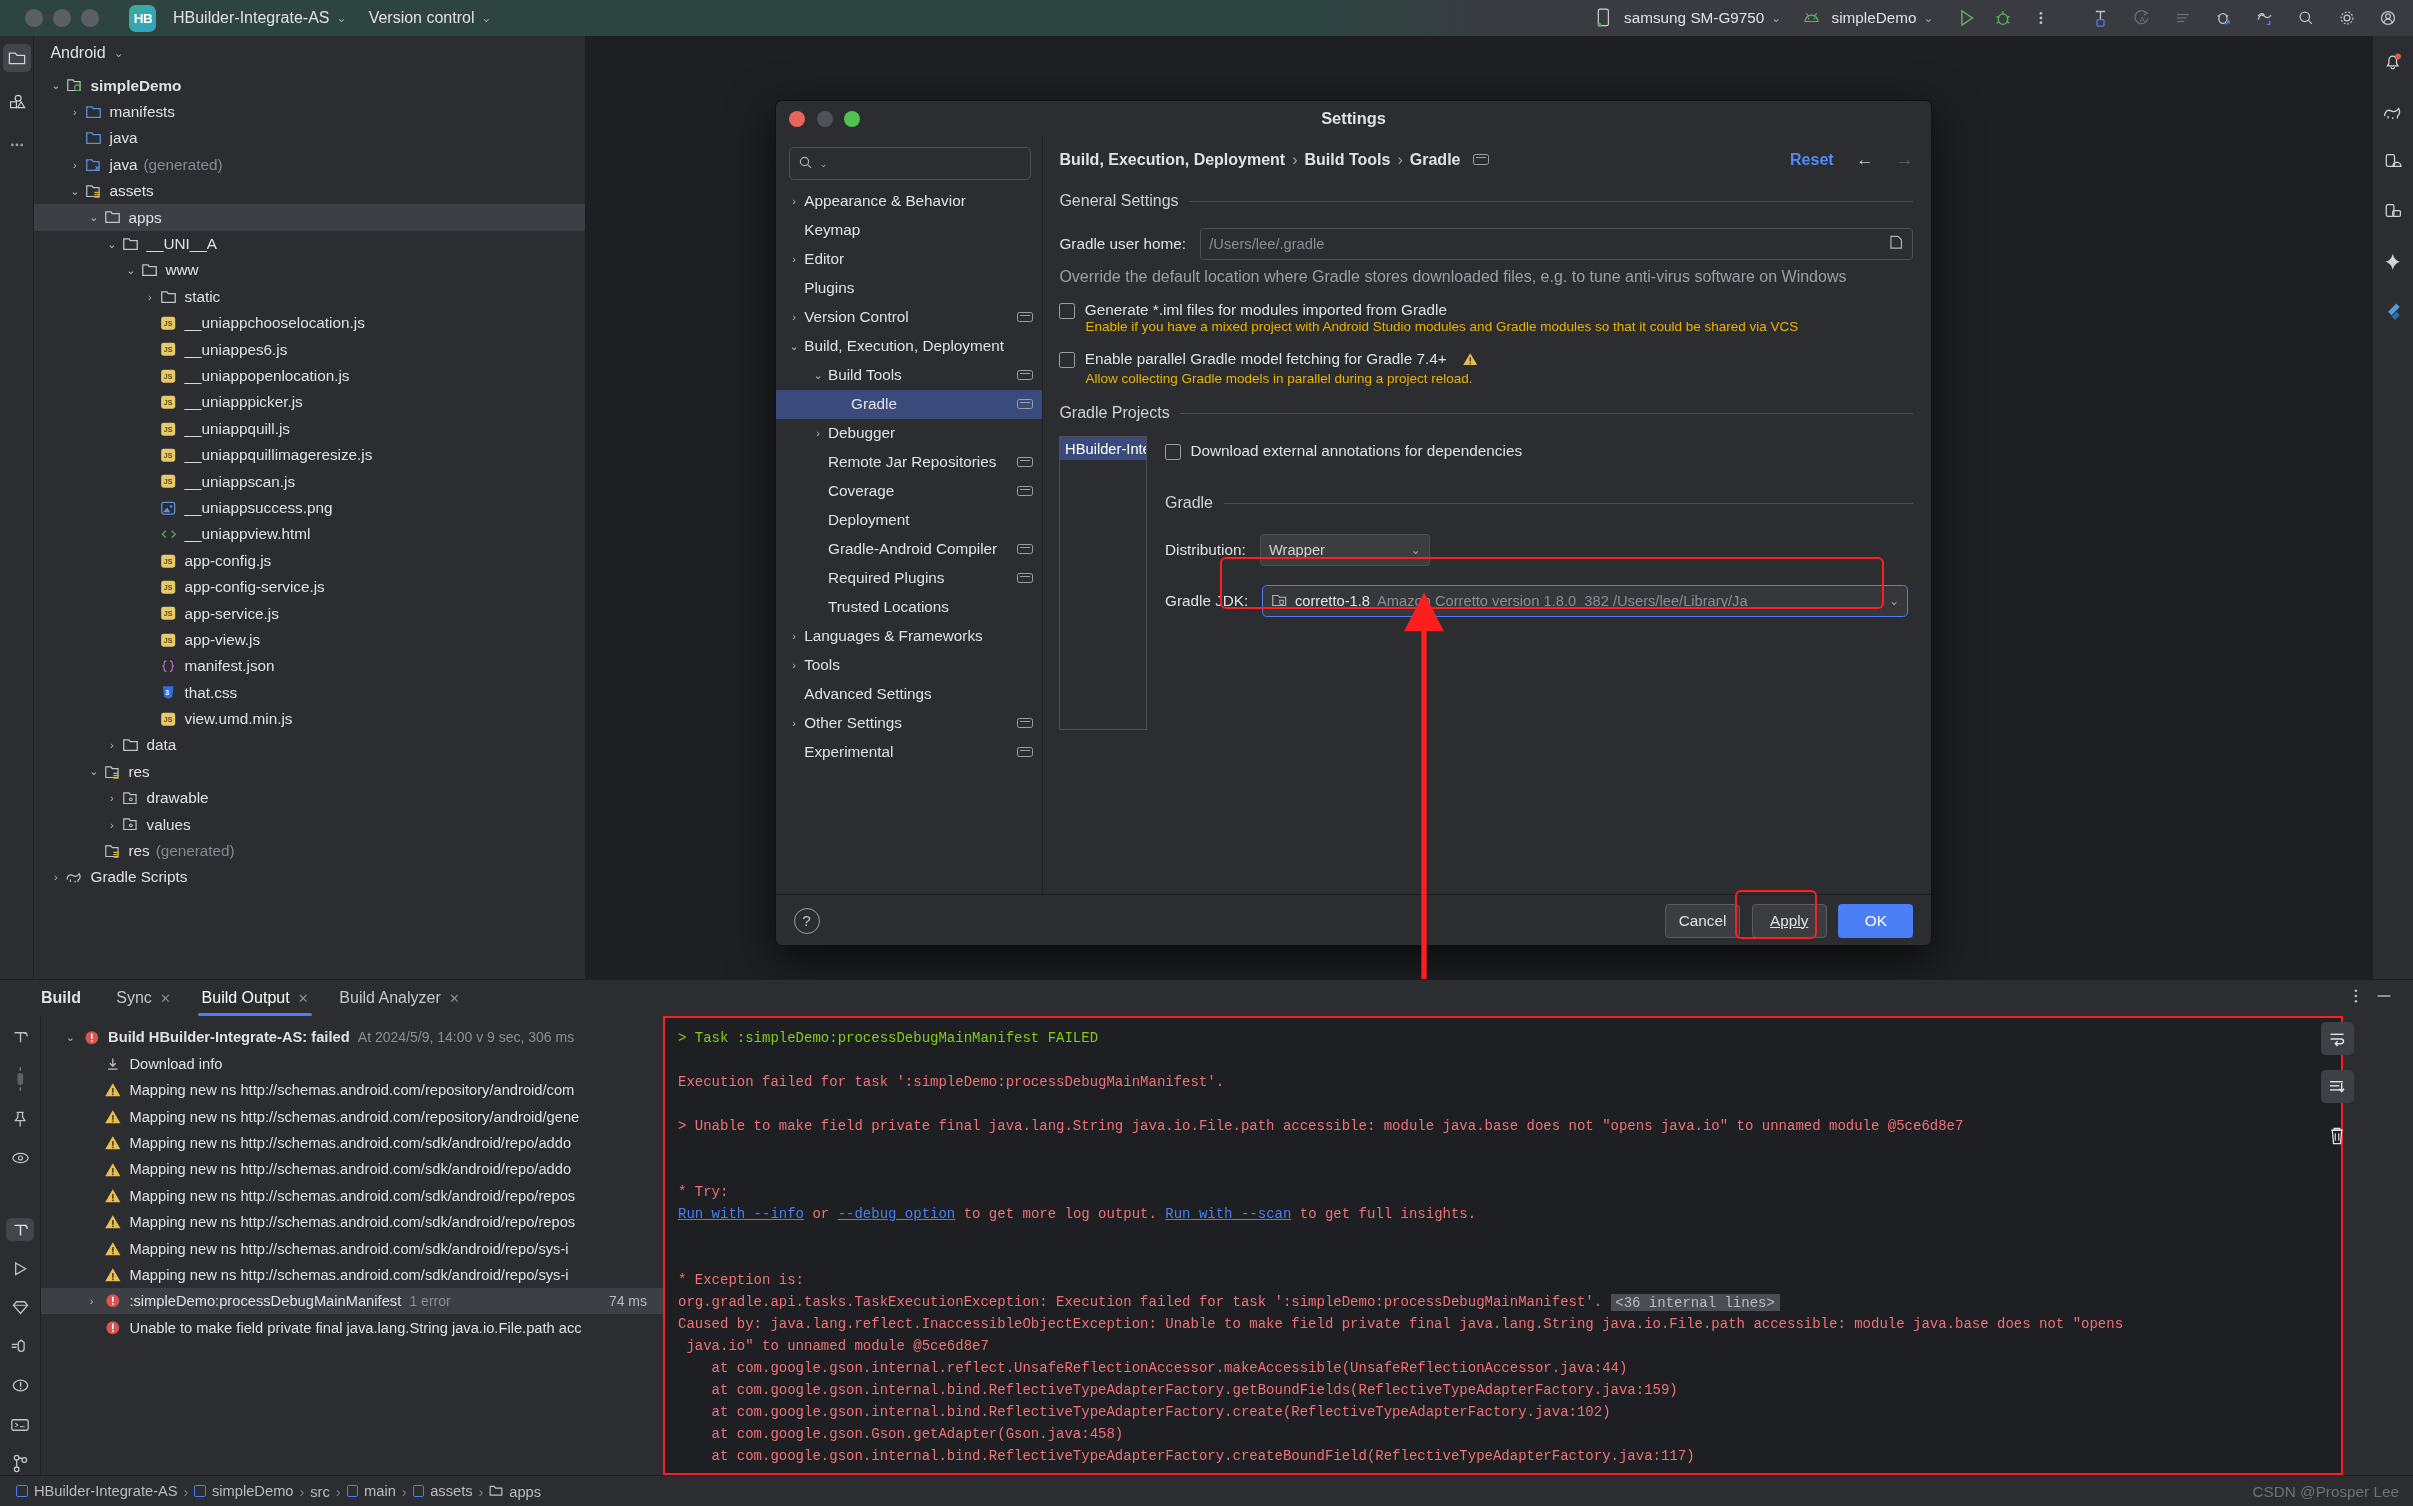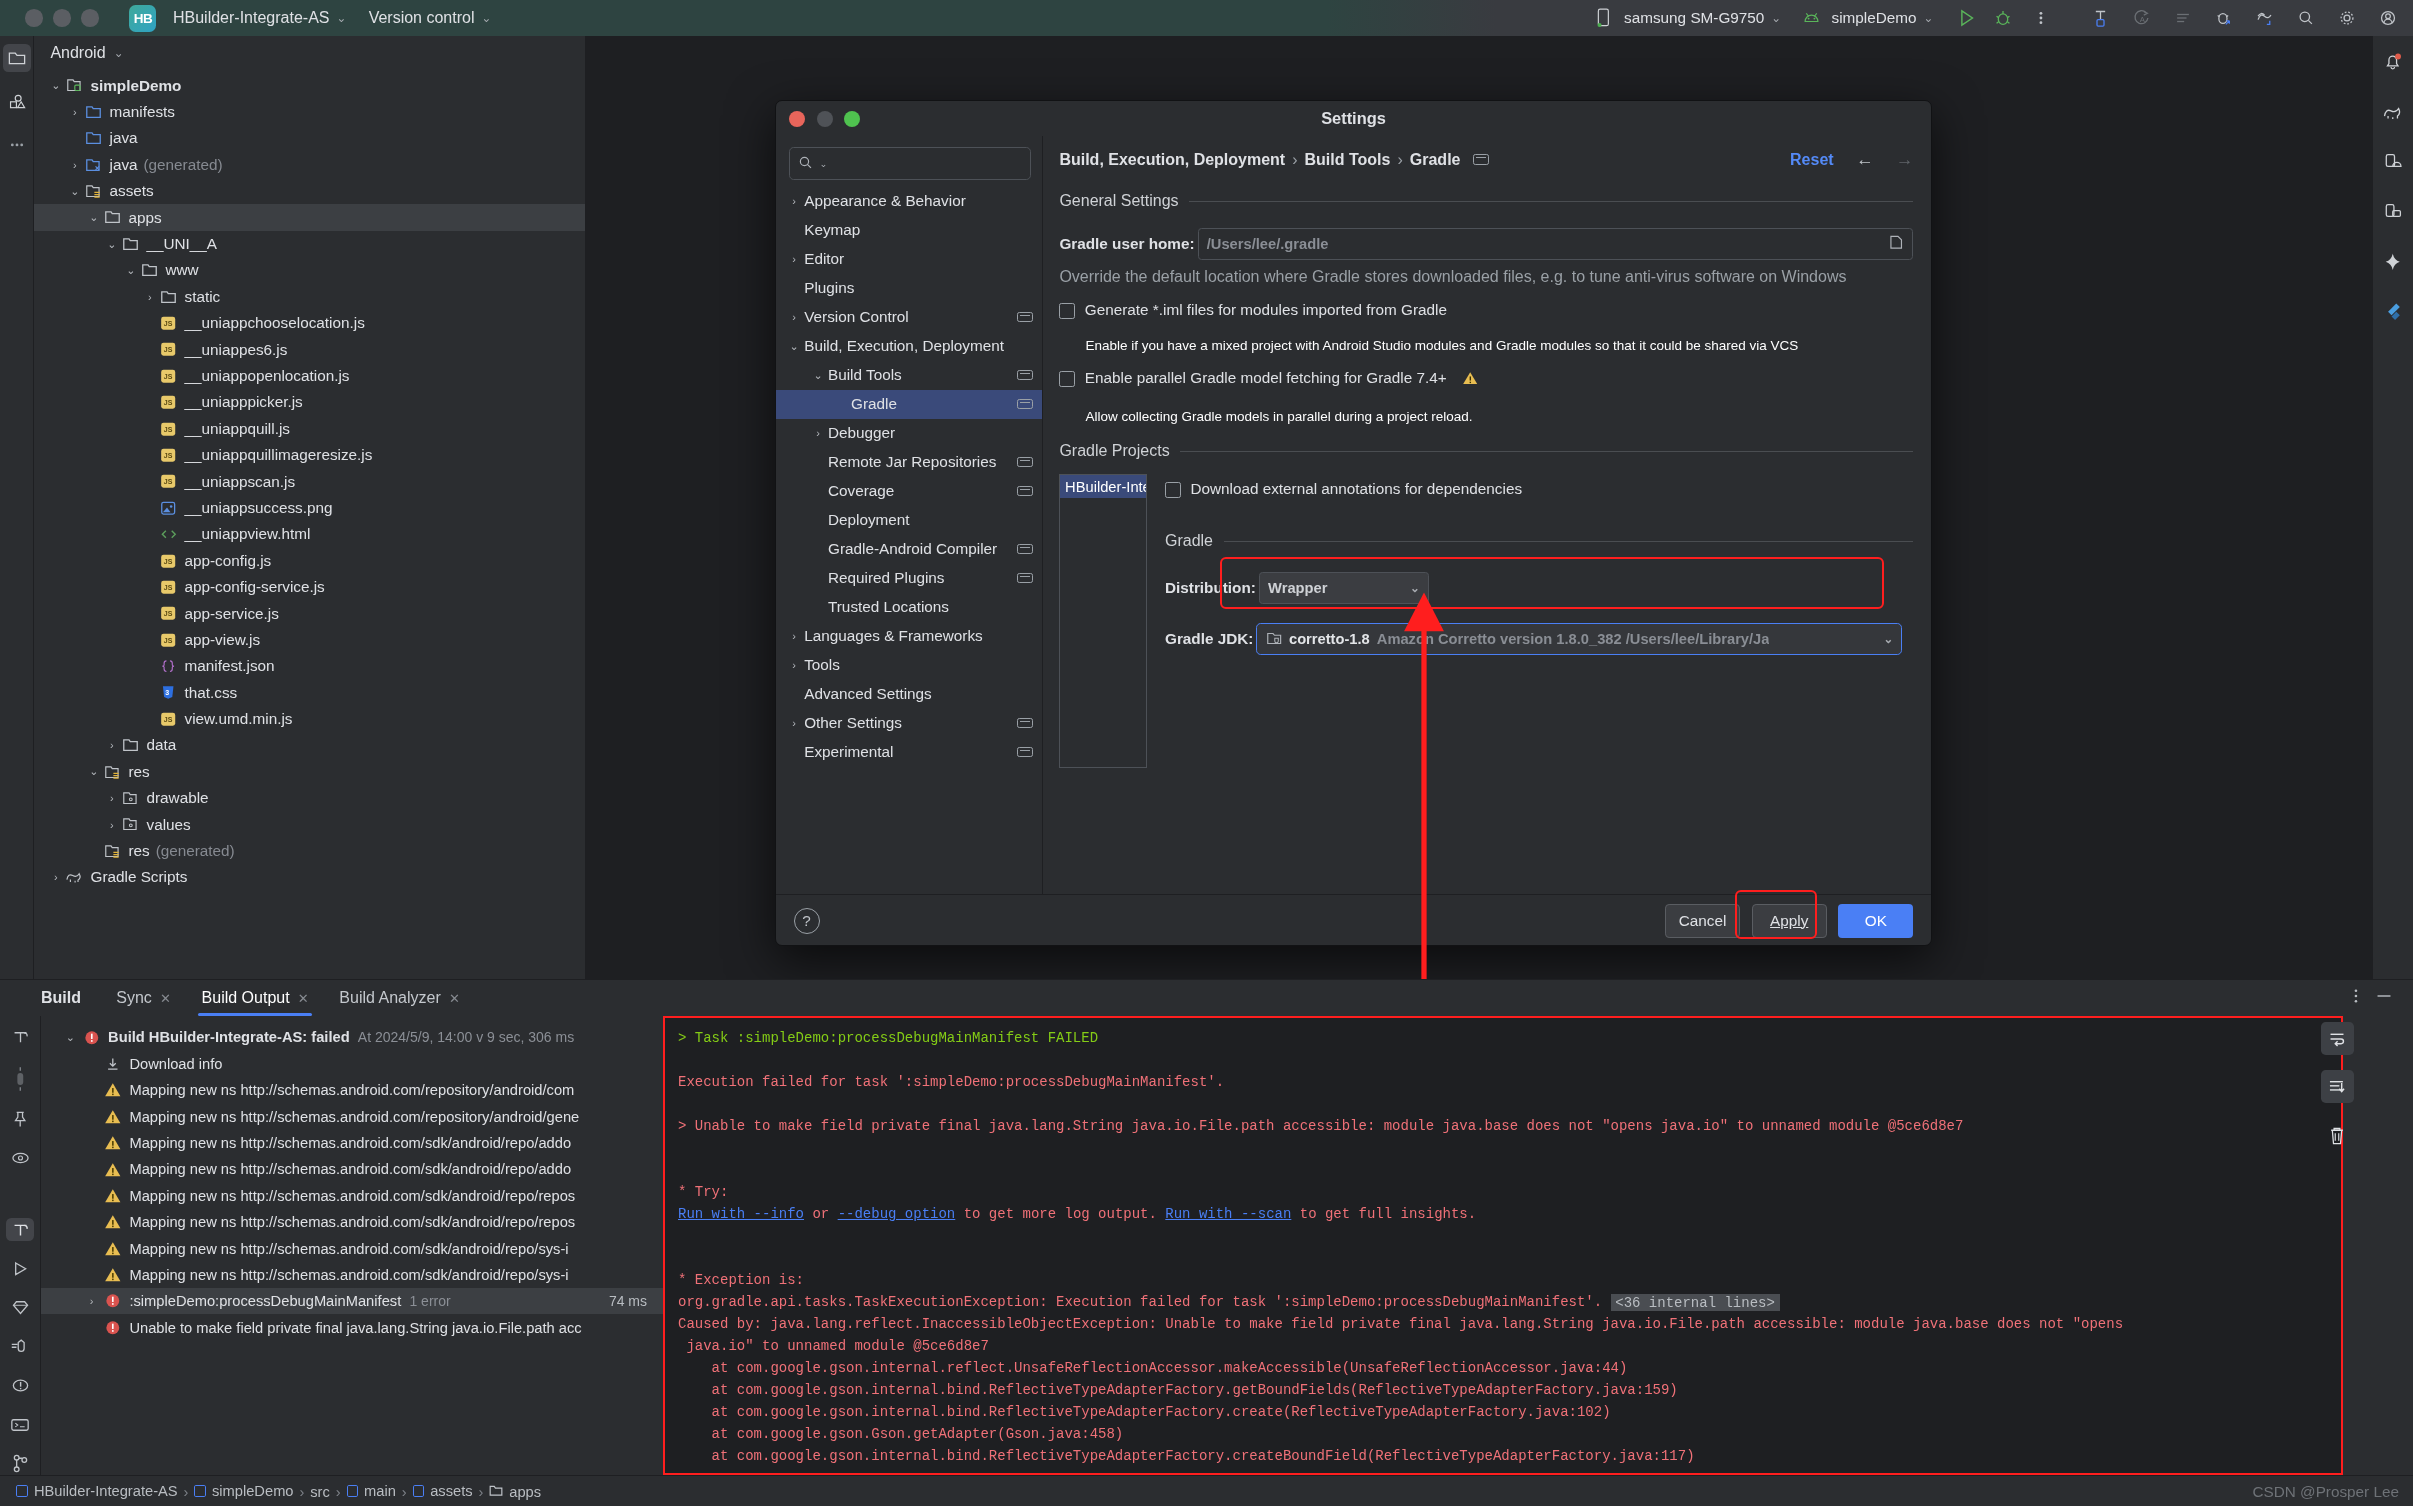--- a/index.html
+++ b/index.html
@@ -95,31 +95,31 @@
   .crumbs { display:flex; align-items:center; gap:7px; font-size:16px; font-weight:bold; }
   .crumbs .sepc { color:#9aa0a6; font-weight:normal; }
   .reset { margin-left:auto; color:#548af7; font-weight:bold; font-size:16px; }
   .navarrow { font-size:17.6px; color:#c0c4c9; margin-left:15.3px;}
   .navarrow.dis { color:#5f6469; }
 
   .grp { margin-top:22px; display:flex; align-items:center; gap:10.6px; }
   .grp-t { font-size:16px; color:#cfd2d6; white-space:nowrap;}
   .grp-l { flex:1 1 auto; height:0.6px; background:#4a4d51; }
 
-  .field { display:flex; align-items:center; margin-top:17.6px; gap:3px;font-weight:bold; }
+  .field { display:flex; align-items:center; margin-top:17.6px; gap:14px; }
   .field label { font-size:15.3px; color:#dfe1e5; white-space:nowrap;}
   .input {
     flex:1 1 auto; height:32px; border:0.6px solid #4d5157; border-radius:3.5px; background:#2b2d30;
     display:flex; align-items:center; padding:0 8.2px; color:#8a8e95; font-size:14.7px;
   }
   .hint { font-size:16px; color:#9aa0a6; margin-top:8.2px; }
   .cbrow { display:flex; align-items:flex-start; margin-top:15.3px; gap:9.4px;}
   .cb { width:16px; height:16px; border:0.9px solid #9aa0a6; border-radius:2.3px; background:transparent; flex:0 0 16px; margin-top:2.3px;}
   .cbtxt { font-size:15.3px; color:#dfe1e5; }
-  .subhint { font-size:13.5px; color:#ffffff; margin:19px 0 0 26px; }
+  .subhint { font-size:13.5px; color:#eab308; margin:0 0 0 26px; }
 
   .gplist { width:88px; height:294px; border:0.6px solid #4d5157; background:#2b2d30; }
   .gplist .item { background:#3a4a7a; color:#fff; font-size:14.7px; padding:3.5px 4.7px; white-space:nowrap; overflow:hidden; }
 
   .combo {
     height:32px; border:0.6px solid #4d5157; border-radius:3.5px; background:#3b3d41;
     display:flex; align-items:center; padding:0 8.2px; font-size:14.7px; color:#cfd2d6;
     justify-content:space-between;
   }
   .combo.jdk { background:#35373b; border:1.8px solid #4a7ff5; border-radius:4.7px; }

